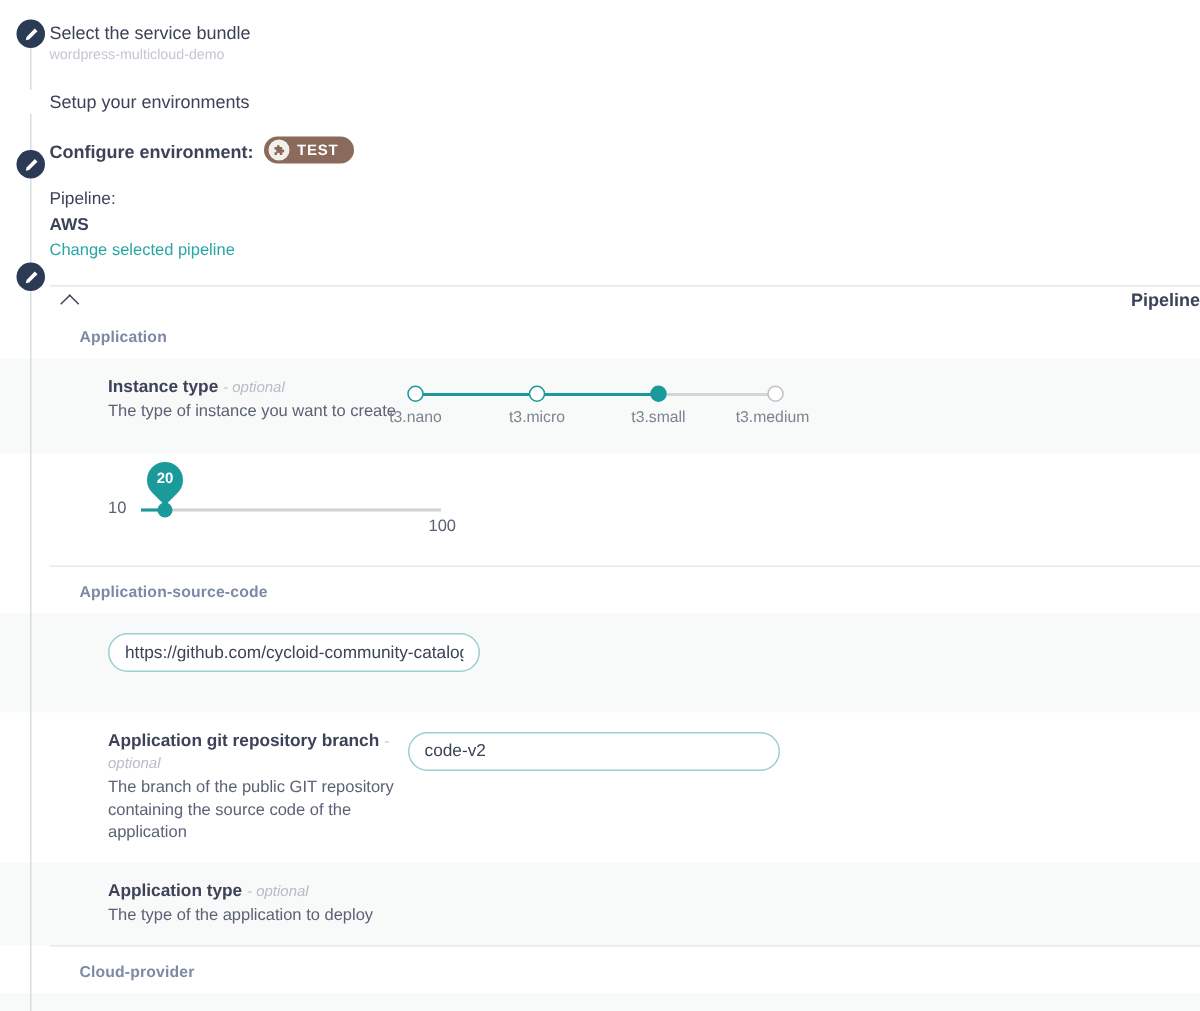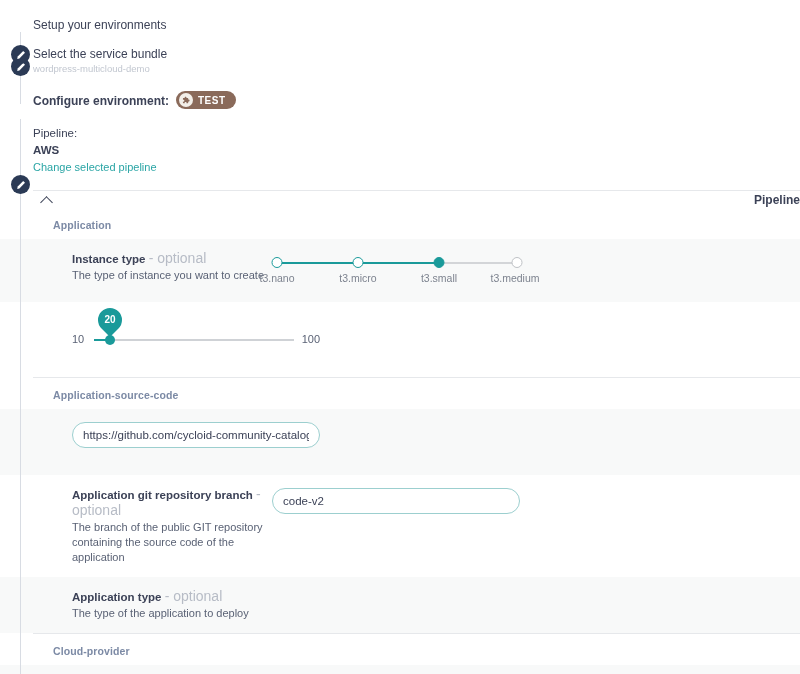--- a/index.html
+++ b/index.html
@@ -133,21 +133,21 @@
     min-height: 52px;
   }
   .row.shaded { background: #f8f9f9; }
   .row-label {
     width: 200px;
     flex: 0 0 200px;
     padding-right: 8px;
   }
   .lbl-line { font-size: 11.5px; line-height: 15px; }
   .lbl-name { font-weight: bold; color: #3c4257; }
-  .lbl-opt { color: #b7bcc6; font-size: 14px; }
+  .lbl-opt { color: #b7bcc6; font-style: italic; font-size: 10px; }
   .lbl-desc {
     font-size: 11px;
     color: #5a6275;
     line-height: 15px;
     margin-top: 1px;
   }
   .row-control { flex: 1 1 auto; padding-top: 1px; position: relative; }
 
   
   .slider-discrete { position: relative; width: 248px; height: 34px; margin-top: 4px; }
@@ -178,21 +178,21 @@
     white-space: nowrap;
   }
 
   
   .slider-range { position: relative; width: 248px; height: 34px; margin-top: 12px; }
   .sr-min, .sr-max {
     position: absolute; top: 6px;
     font-size: 11px; color: #5a6275;
   }
   .sr-min { left: 0; }
-  .sr-max { right: 0; }
+  .sr-max { right: 16px; margin-top: 12px; }
   .sr-track {
     position: absolute; top: 12px; left: 22px; right: 26px;
     height: 2px; background: #cfd2d6;
   }
   .sr-fill {
     position: absolute; top: 12px; left: 22px;
     height: 2px; width: 16px; background: #1a9a9a;
   }
   .sr-thumb {
     position: absolute; top: 8px; left: 38px;
@@ -270,40 +270,40 @@
 </style>
 </head>
 <body>
 
 <div class="stepper">
 
   <div class="step-line" style="top:32px;height:28px;"></div>
   <div class="step-line" style="top:76px;height:28px;"></div>
   <div class="step-line" style="top:119px;height:555px;"></div>
 
+  <div class="step" style="padding-top:13px;">
+    <div class="step-icon" style="top:13px;">
+      <svg width="10" height="10" viewBox="0 0 10 10" aria-hidden="true">
+        <path d="M7.2 1.0 L9.0 2.8 L3.4 8.4 L1.2 8.9 L1.7 6.6 Z" fill="#ffffff"></path>
+      </svg>
+    </div>
+    <div class="step-body">
+      <div class="step-title">Select the service bundle</div>
+      <div class="step-sub">wordpress-multicloud-demo</div>
+    </div>
+  </div>
+
   <div class="step" style="padding-top:16px;">
     <div class="step-icon" style="top:57px;">
       <svg width="10" height="10" viewBox="0 0 10 10" aria-hidden="true">
         <path d="M7.2 1.0 L9.0 2.8 L3.4 8.4 L1.2 8.9 L1.7 6.6 Z" fill="#ffffff"></path>
       </svg>
     </div>
     <div class="step-body">
       <div class="step-title">Setup your environments</div>
-    </div>
-  </div>
-
-  <div class="step" style="padding-top:13px;">
-    <div class="step-icon" style="top:13px;">
-      <svg width="10" height="10" viewBox="0 0 10 10" aria-hidden="true">
-        <path d="M7.2 1.0 L9.0 2.8 L3.4 8.4 L1.2 8.9 L1.7 6.6 Z" fill="#ffffff"></path>
-      </svg>
-    </div>
-    <div class="step-body">
-      <div class="step-title">Select the service bundle</div>
-      <div class="step-sub">wordpress-multicloud-demo</div>
     </div>
   </div>
 
   <div class="step" style="padding-top:16px;">
     <div class="step-icon" style="top:100px;">
       <svg width="10" height="10" viewBox="0 0 10 10" aria-hidden="true">
         <path d="M7.2 1.0 L9.0 2.8 L3.4 8.4 L1.2 8.9 L1.7 6.6 Z" fill="#ffffff"></path>
       </svg>
     </div>
     <div class="step-body env-row">

